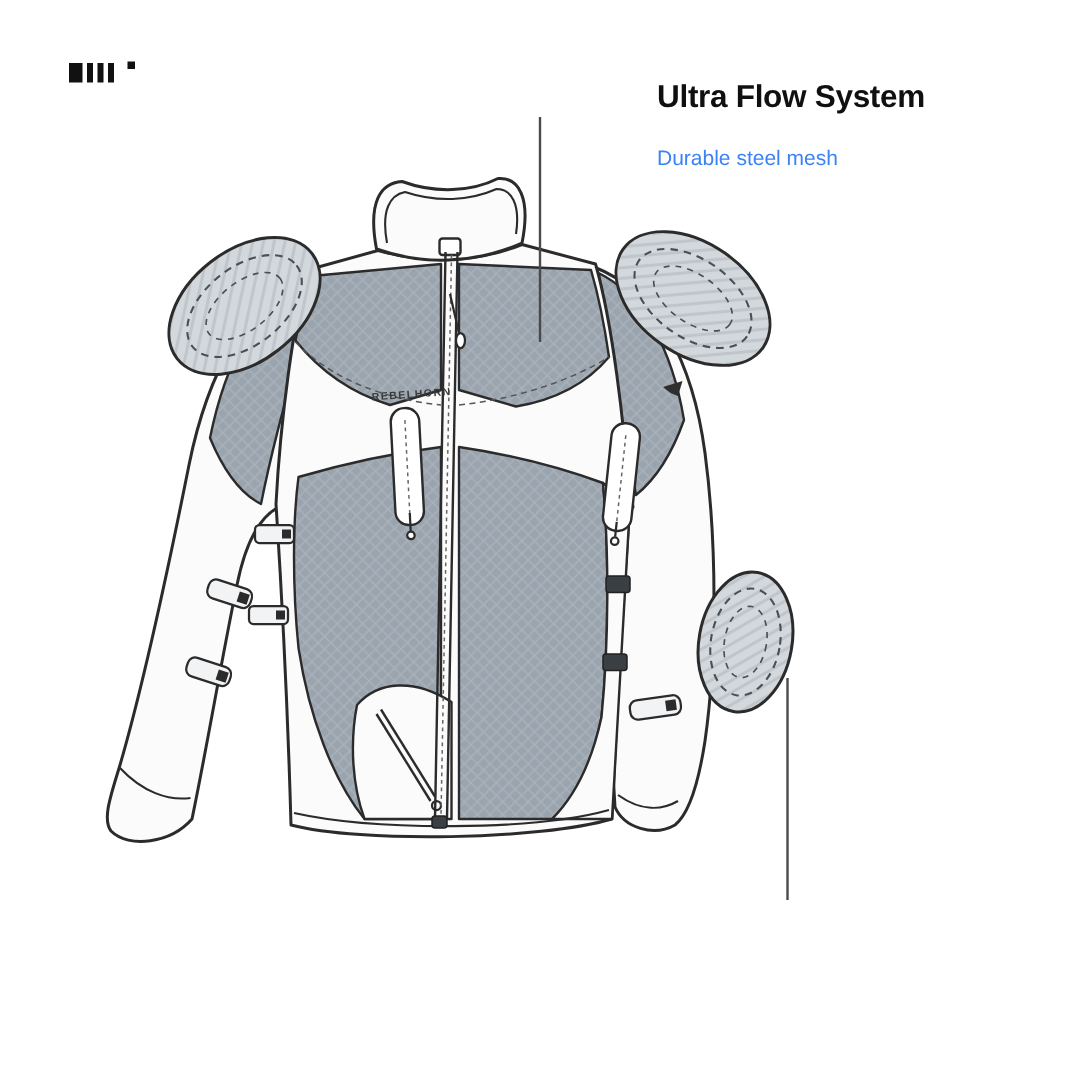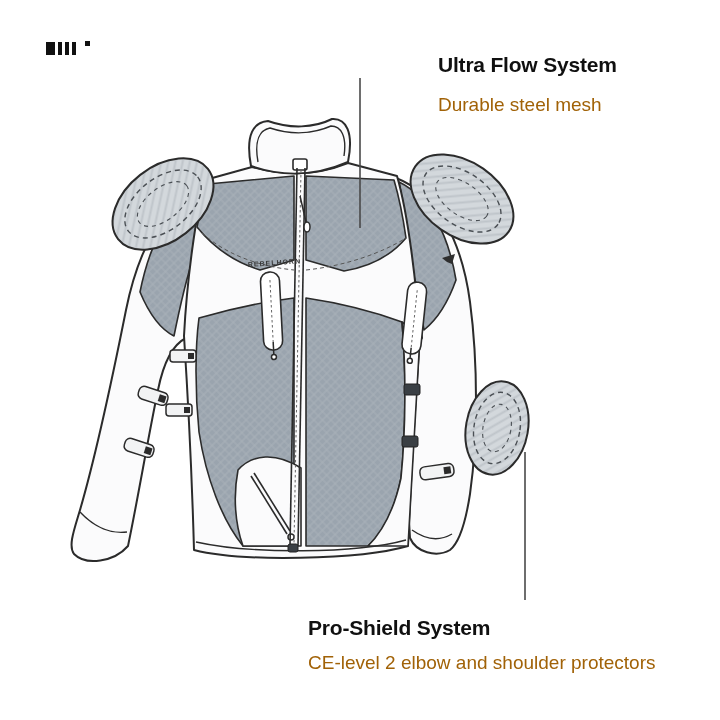--- a/index.html
+++ b/index.html
@@ -8,21 +8,21 @@
     font-family:"Liberation Sans",sans-serif;
     text-align:center;
   }
   
   .brand{position:absolute;left:46px;top:40px;height:16px;display:flex;align-items:flex-start;gap:3px;}
   .brand .b1{width:9px;height:13px;background:#111;margin-top:2px;}
   .brand .b2{width:4px;height:13px;background:#111;margin-top:2px;}
   .brand .sq{width:5px;height:5px;background:#111;margin-left:6px;margin-top:1px;}
   
   .anno-title{position:absolute;font-size:21px;font-weight:700;color:#101010;letter-spacing:-0.2px;}
-  .anno-desc{position:absolute;font-size:19px;color:#a16207;line-height:22px;}
+  .anno-desc{position:absolute;font-size:14px;color:#3b82f6;line-height:22px;}
   
   .panel{fill:#fbfbfc;stroke:#2b2b2b;stroke-width:2;stroke-linejoin:round;}
   .panel2{fill:#fbfbfc;stroke:#2b2b2b;stroke-width:1.6;stroke-linejoin:round;}
   .mesh{fill:url(#meshpat);stroke:#2b2b2b;stroke-width:1.6;stroke-linejoin:round;}
   .pad{fill:url(#padpat);stroke:#2b2b2b;stroke-width:2;}
   .paddash{fill:none;stroke:#4a4f54;stroke-width:1.4;stroke-dasharray:5 4;}
   .paddash2{fill:none;stroke:#4a4f54;stroke-width:1.1;stroke-dasharray:4 4;}
   .seam{fill:none;stroke:#2b2b2b;stroke-width:1.4;}
   .stitch{fill:none;stroke:#555;stroke-width:1;stroke-dasharray:4 3;}
   .zipline{fill:none;stroke:#2b2b2b;stroke-width:1.6;}
@@ -48,22 +48,20 @@
     <div class="b2"></div>
     <div class="b2"></div>
     <div class="sq"></div>
   </div>
 
   <div class="anno-title" style="left:438px;top:53px;">Ultra Flow System</div>
   <div class="anno-desc" style="left:438px;top:94px;">
     <div>Durable steel mesh</div>
   </div>
 
-  <div class="anno-title" style="left:308px;top:616px;">Pro-Shield System</div>
-  <div class="anno-desc" style="left:308px;top:652px;">CE-level 2 elbow and shoulder protectors</div>
 
   <svg width="720" height="720" viewBox="0 0 720 720" style="position:absolute;left:0;top:0;">
     <defs>
       <pattern id="meshpat" width="6" height="6" patternUnits="userSpaceOnUse" patternTransform="rotate(45)">
         <rect width="6" height="6" fill="#9aa4ae"></rect>
         <path d="M0,3 H6 M3,0 V6" stroke="#a9b1b9" stroke-width="1.1"></path>
       </pattern>
       <pattern id="padpat" width="7" height="7" patternUnits="userSpaceOnUse" patternTransform="rotate(-40)">
         <rect width="7" height="7" fill="#d3d8dc"></rect>
         <path d="M0,3.5 H7" stroke="#bfc5ca" stroke-width="2"></path>

